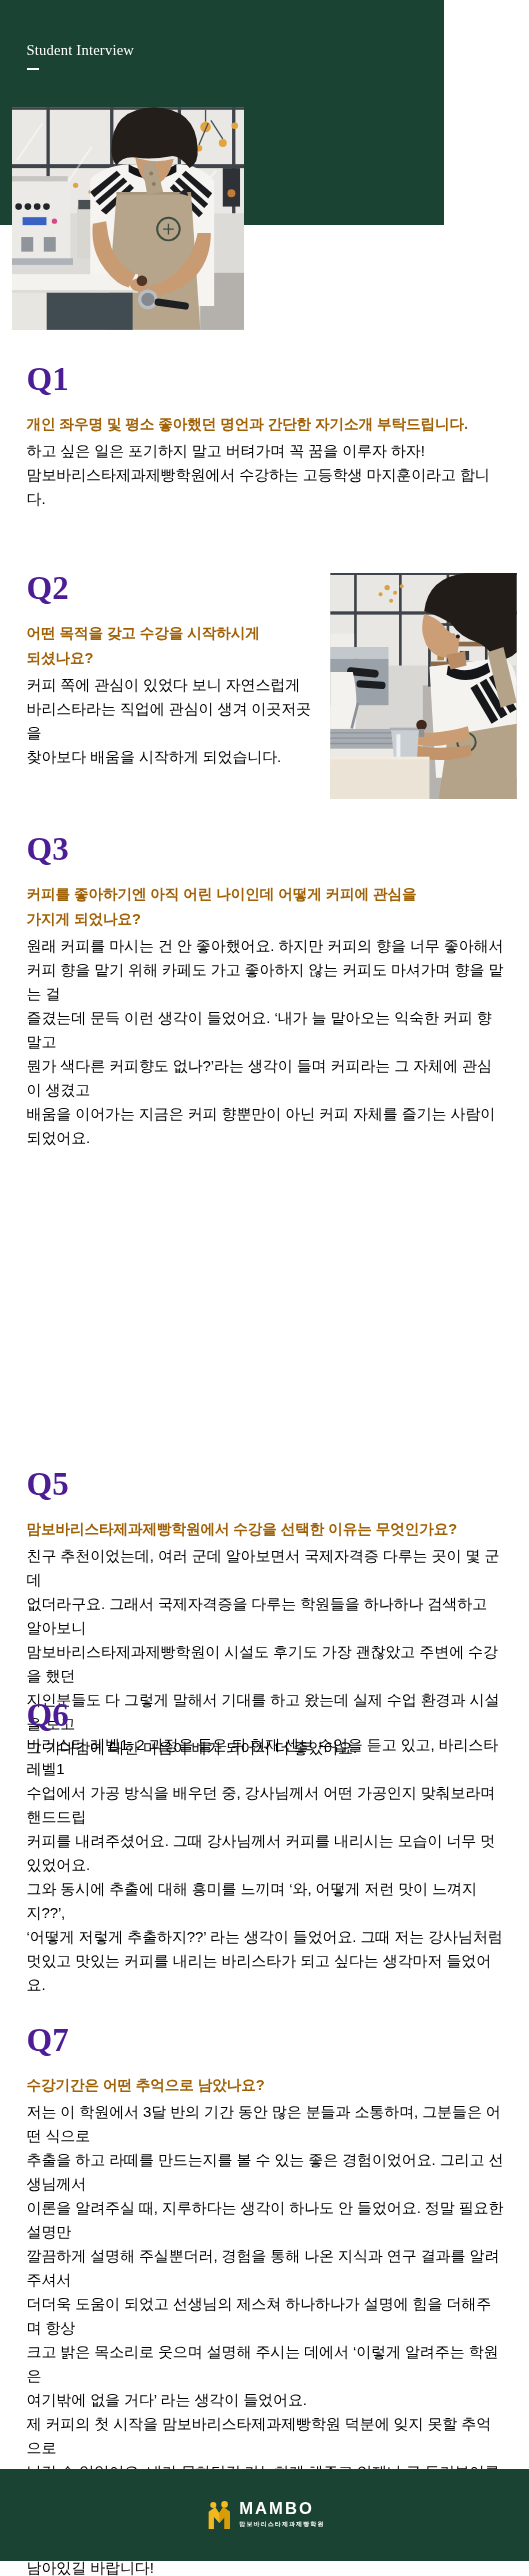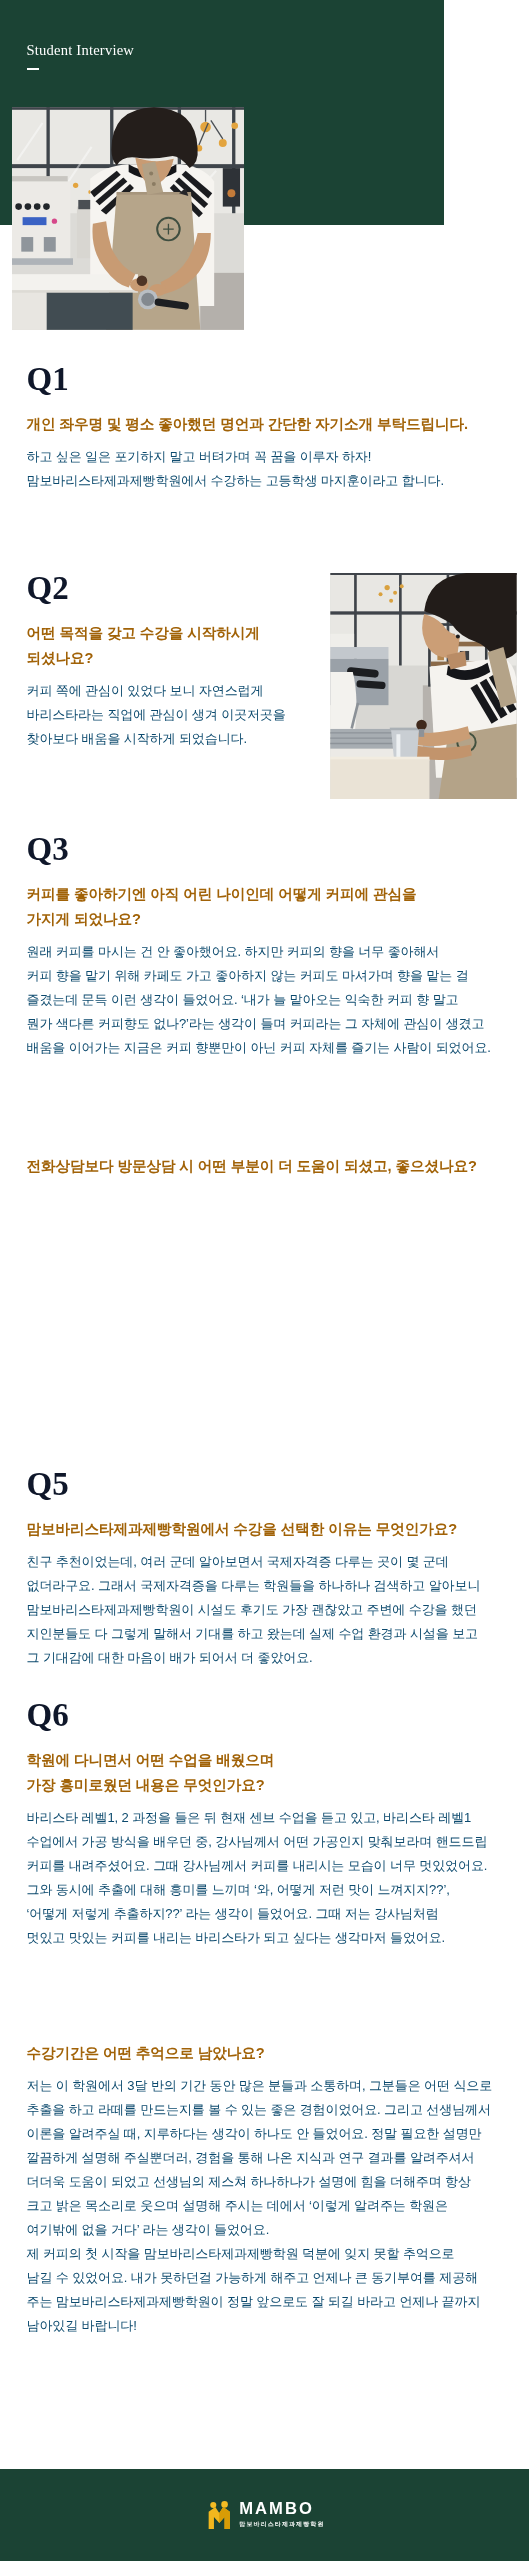--- a/index.html
+++ b/index.html
@@ -23,23 +23,23 @@
   .meta-divider{display:inline-block;width:1.3px;height:12px;background:rgba(255,255,255,.85);margin:0 7.3px;}
 
   
   .photo{position:absolute;overflow:hidden;}
   .photo svg{display:block;}
   #photo1{left:12px;top:107px;width:232px;height:223px;}
   #photo2{left:330px;top:573px;width:187px;height:226px;}
 
   
   .qa{position:absolute;left:26.5px;width:477px;}
-  .q-marker{font-family:"Liberation Serif","DejaVu Serif",serif;font-size:33px;line-height:32px;font-weight:700;color:#0f172a;}
+  .q-marker{font-family:"Liberation Serif","DejaVu Serif",serif;font-size:33px;line-height:32px;font-weight:700;color:#4c1d95;}
   .q-question{margin:17px 0 0 0;font-size:14.6px;line-height:25px;font-weight:700;color:#a16207;white-space:pre-line;letter-spacing:-0.1px;}
-  .q-answer{margin:8px 0 0 0;font-size:13px;line-height:24px;font-weight:400;color:#0c4a6e;white-space:pre-line;letter-spacing:-0.1px;}
+  .q-answer{margin:2px 0 0 0;font-size:15px;line-height:24px;font-weight:400;color:#000000;white-space:pre-line;letter-spacing:-0.1px;}
   #sec-q2 .q-question,#sec-q2 .q-answer{width:291px;}
 
   
   .footer-band{position:absolute;left:0;top:2469px;width:530px;height:92px;background:#1B4334;
     display:flex;align-items:center;justify-content:center;}
   .logo-row{display:flex;align-items:center;}
   .logo-mark{width:26.5px;height:28px;}
   .logo-textcol{margin-left:7.3px;display:flex;flex-direction:column;}
   .logo-word{color:#ffffff;font-size:16.6px;font-weight:800;letter-spacing:2px;line-height:1;}
   .logo-sub{color:#ffffff;font-size:6px;font-weight:600;letter-spacing:1.1px;margin-top:2.6px;}
@@ -244,46 +244,44 @@
   <h2 class="q-question">커피를 좋아하기엔 아직 어린 나이인데 어떻게 커피에 관심을
 가지게 되었나요?</h2>
   <p class="q-answer">원래 커피를 마시는 건 안 좋아했어요. 하지만 커피의 향을 너무 좋아해서
 커피 향을 맡기 위해 카페도 가고 좋아하지 않는 커피도 마셔가며 향을 맡는 걸
 즐겼는데 문득 이런 생각이 들었어요. ‘내가 늘 맡아오는 익숙한 커피 향 말고
 뭔가 색다른 커피향도 없나?’라는 생각이 들며 커피라는 그 자체에 관심이 생겼고
 배움을 이어가는 지금은 커피 향뿐만이 아닌 커피 자체를 즐기는 사람이 되었어요.</p>
 </section>
 
 <section class="qa" id="sec-q4" style="top:1137px">
-  <h2 class="q-question">전화상담보다 방문상담 시 어떤 부분이 더 도움이 되셨고, 좋으셨나요?</h2>
 </section>
 
 <section class="qa" id="sec-q5" style="top:1468px">
   <div class="q-marker serif">Q5</div>
   <h2 class="q-question">맘보바리스타제과제빵학원에서 수강을 선택한 이유는 무엇인가요?</h2>
   <p class="q-answer">친구 추천이었는데, 여러 군데 알아보면서 국제자격증 다루는 곳이 몇 군데
 없더라구요. 그래서 국제자격증을 다루는 학원들을 하나하나 검색하고 알아보니
 맘보바리스타제과제빵학원이 시설도 후기도 가장 괜찮았고 주변에 수강을 했던
 지인분들도 다 그렇게 말해서 기대를 하고 왔는데 실제 수업 환경과 시설을 보고
 그 기대감에 대한 마음이 배가 되어서 더 좋았어요.</p>
 </section>
 
 <section class="qa" id="sec-q6" style="top:1699px">
   <div class="q-marker serif">Q6</div>
-  <h2 class="q-question">학원에 다니면서 어떤 수업을 배웠으며
-가장 흥미로웠던 내용은 무엇인가요?</h2>
   <p class="q-answer">바리스타 레벨1, 2 과정을 들은 뒤 현재 센브 수업을 듣고 있고, 바리스타 레벨1
 수업에서 가공 방식을 배우던 중, 강사님께서 어떤 가공인지 맞춰보라며 핸드드립
 커피를 내려주셨어요.  그때 강사님께서 커피를 내리시는 모습이 너무 멋있었어요.
 그와 동시에 추출에 대해 흥미를 느끼며 ‘와, 어떻게 저런 맛이 느껴지지??’,
 ‘어떻게 저렇게 추출하지??’ 라는 생각이 들었어요. 그때 저는 강사님처럼
 멋있고 맛있는 커피를 내리는 바리스타가 되고 싶다는 생각마저 들었어요.</p>
 </section>
 
 <section class="qa" id="sec-q7" style="top:2024px">
+  <div class="q-marker serif">Q7</div>
   <h2 class="q-question">수강기간은 어떤 추억으로 남았나요?</h2>
   <p class="q-answer">저는 이 학원에서 3달 반의 기간 동안 많은 분들과 소통하며, 그분들은 어떤 식으로
 추출을 하고 라떼를 만드는지를 볼 수 있는 좋은 경험이었어요. 그리고 선생님께서
 이론을 알려주실 때, 지루하다는 생각이 하나도 안 들었어요. 정말 필요한 설명만
 깔끔하게 설명해 주실뿐더러, 경험을 통해 나온 지식과 연구 결과를 알려주셔서
 더더욱 도움이 되었고 선생님의 제스쳐 하나하나가 설명에 힘을 더해주며 항상
 크고 밝은 목소리로 웃으며 설명해 주시는 데에서 ‘이렇게 알려주는 학원은
 여기밖에 없을 거다’ 라는 생각이 들었어요.
 제 커피의 첫 시작을 맘보바리스타제과제빵학원 덕분에 잊지 못할 추억으로
 남길 수 있었어요. 내가 못하던걸 가능하게 해주고 언제나 큰 동기부여를 제공해

